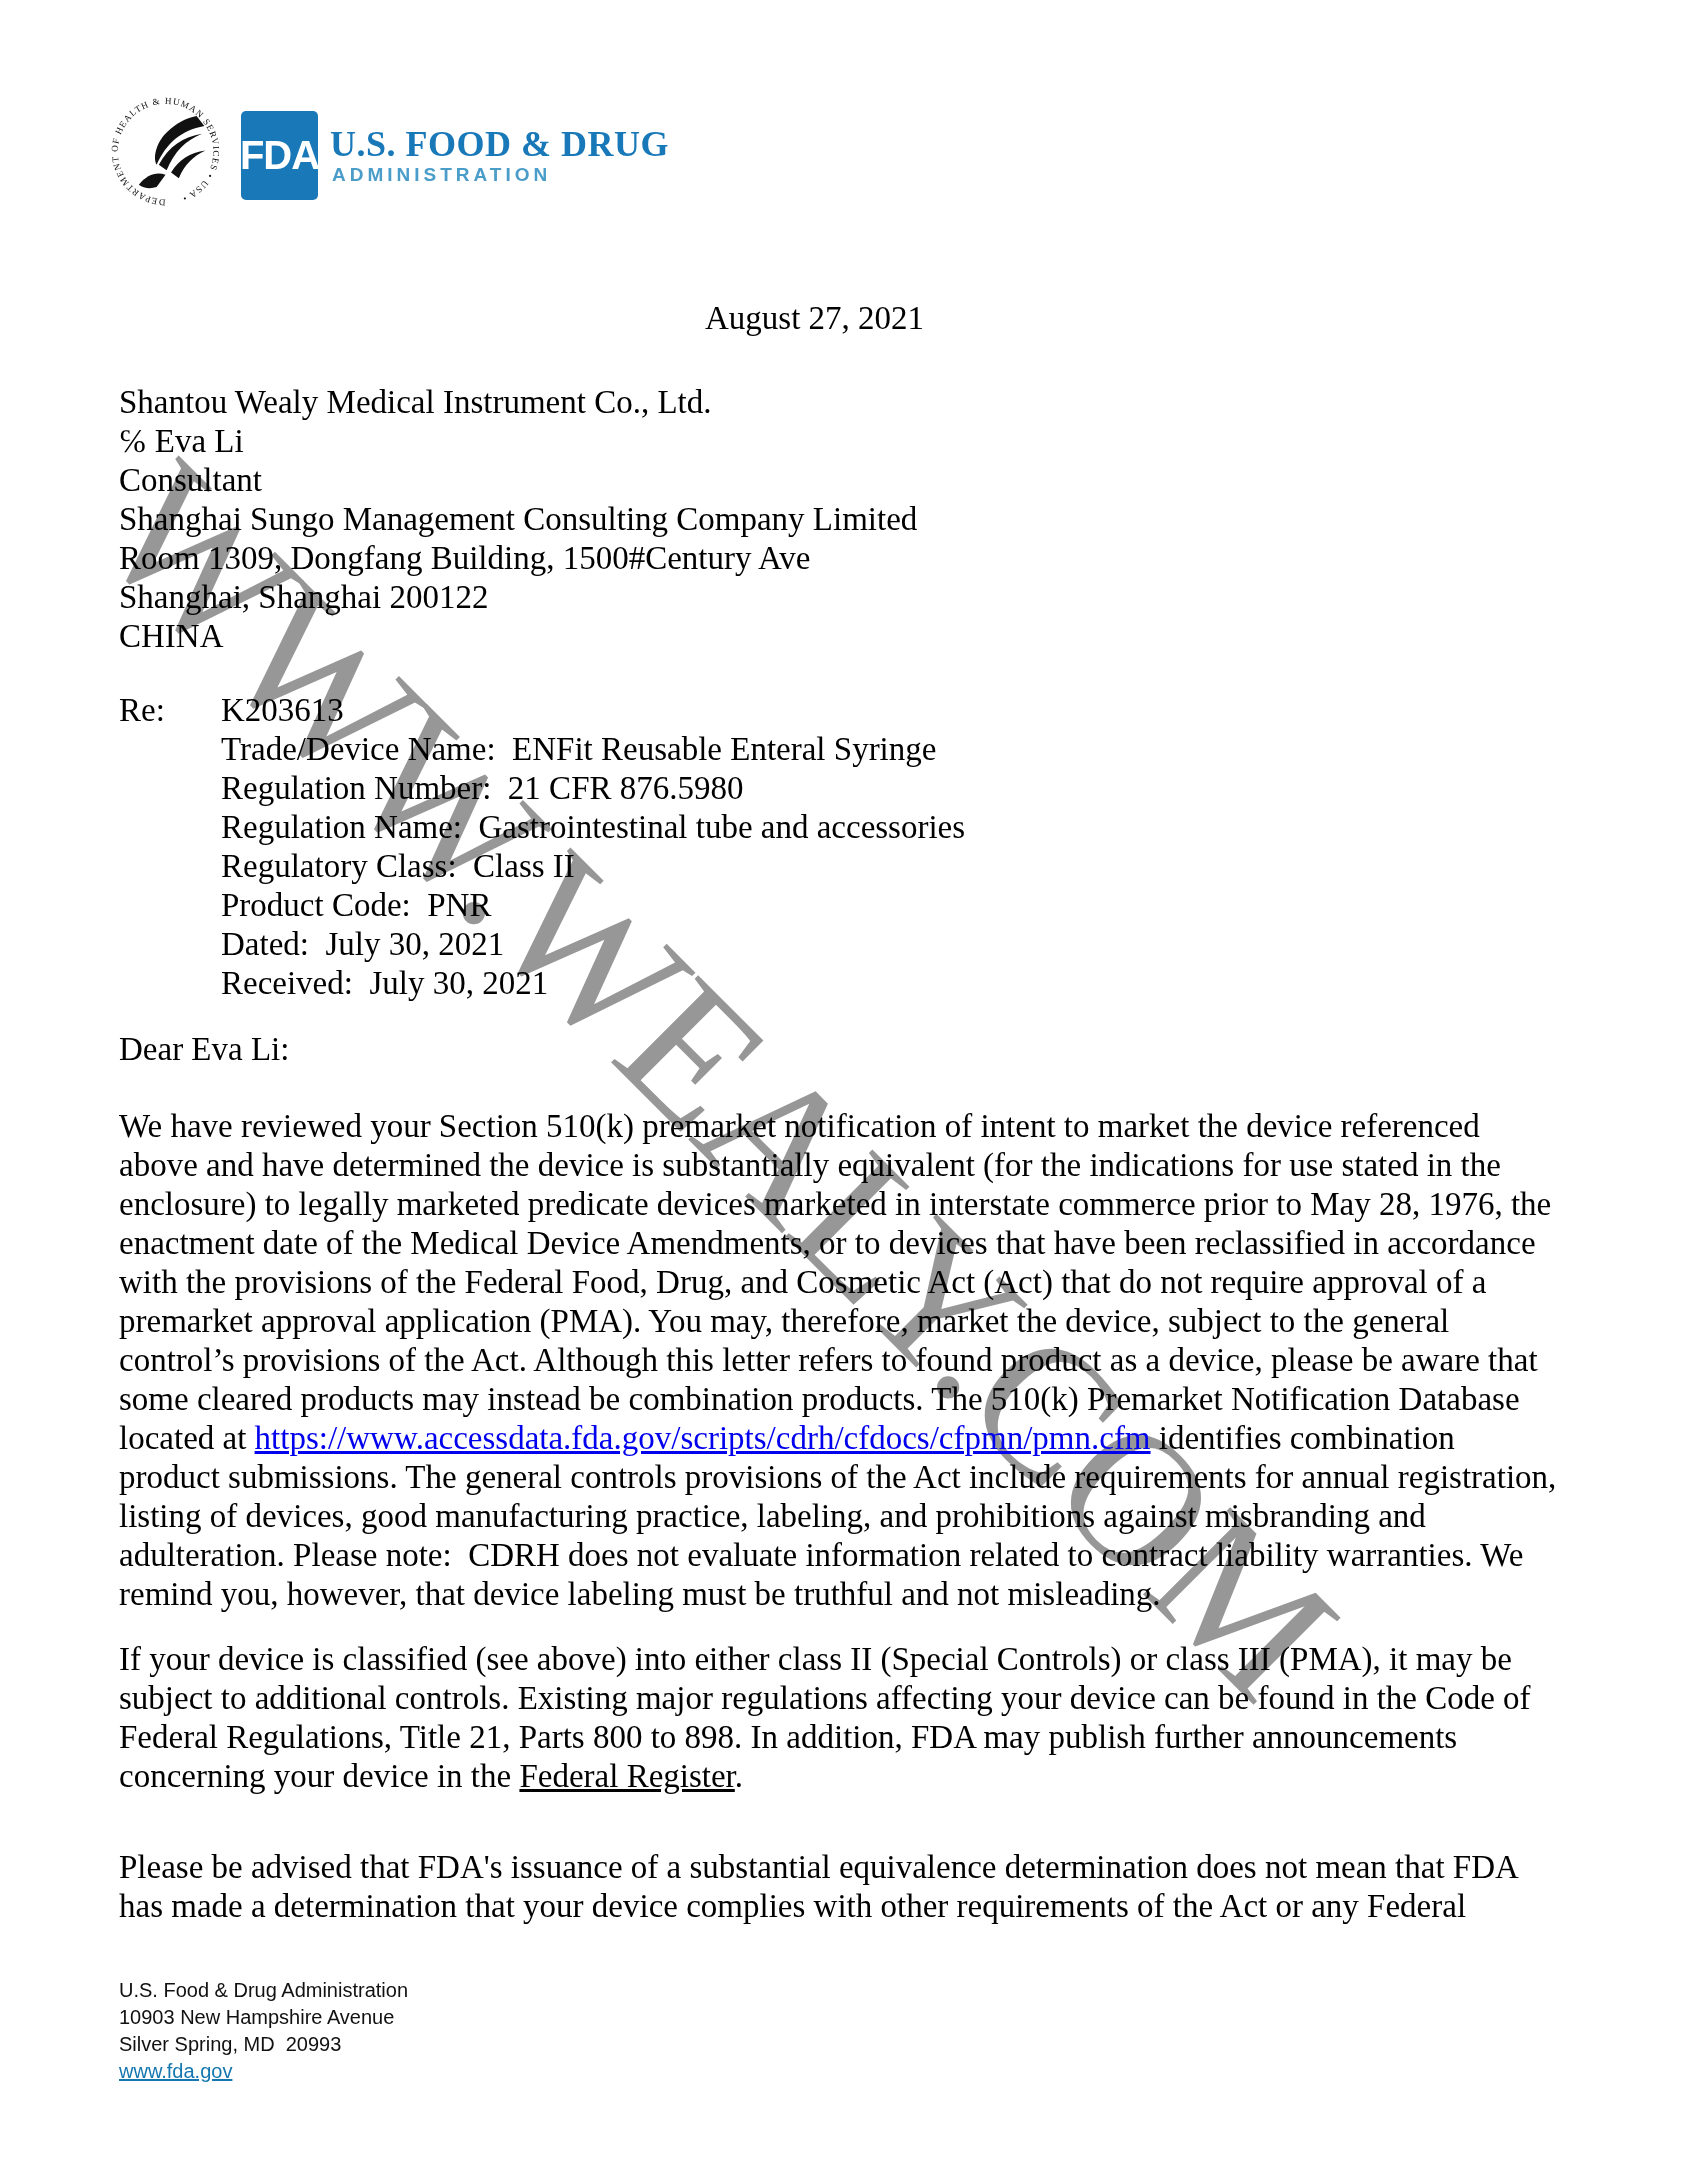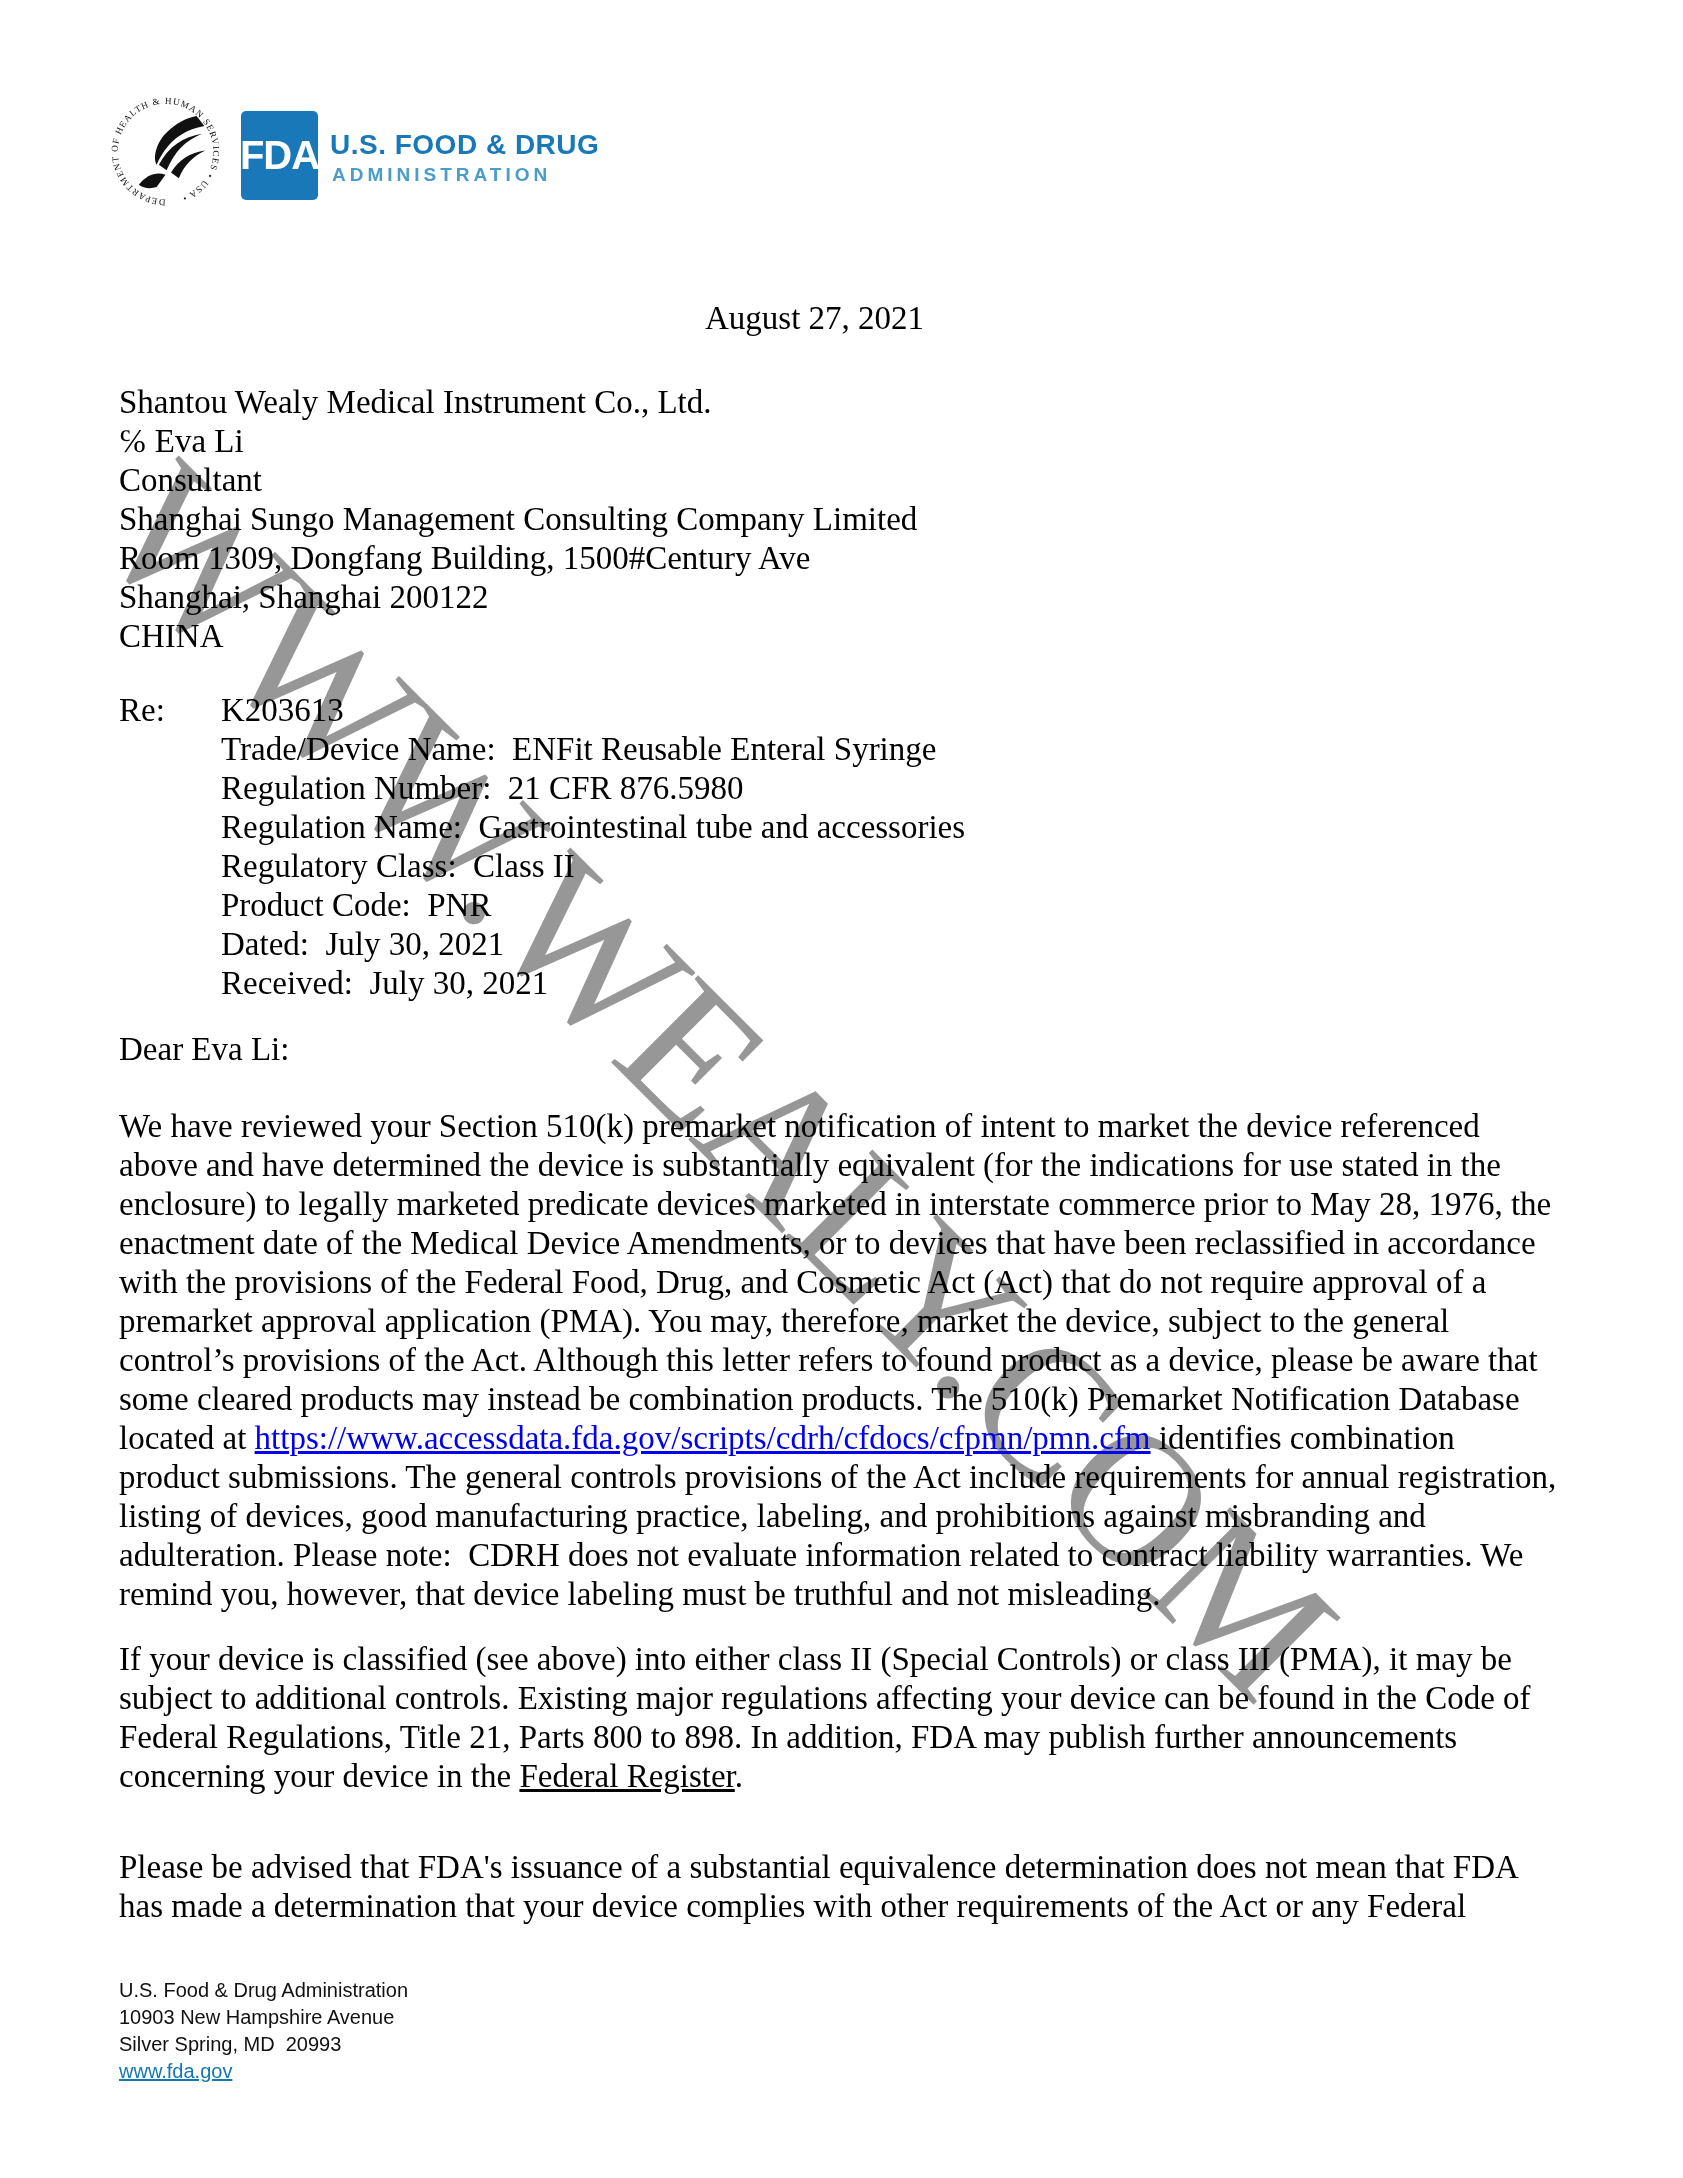--- a/index.html
+++ b/index.html
@@ -33,23 +33,23 @@
   
   #hhs-seal{position:absolute;left:110px;top:96px;width:111px;height:111px;}
   #fda-square{
     position:absolute;left:241px;top:111px;width:77px;height:89px;
     border-radius:5px;
     display:flex;align-items:center;justify-content:center;
     font-family:"Liberation Sans", sans-serif;
     font-weight:bold;font-size:40px;color:#fff;letter-spacing:-1px;
   }
   #brand1{
-    position:absolute;left:330px;top:129px;
-    font-family:Liberation Sans, sans-serif;
-    font-weight:bold;font-size:28px;letter-spacing:0.5px;white-space:pre;
+    position:absolute;left:330px;top:123px;
+    font-family:Liberation Serif, serif;
+    font-weight:bold;font-size:36px;letter-spacing:0.5px;white-space:pre;
   }
   #brand2{
     position:absolute;left:332px;top:164px;
     font-family:"Liberation Sans", sans-serif;
     font-weight:bold;font-size:19px;letter-spacing:4px;white-space:pre;
   }
   
   a.bodylink{color:#0000ee;text-decoration:underline;cursor:pointer;}
   .ul{text-decoration:underline;}
   

